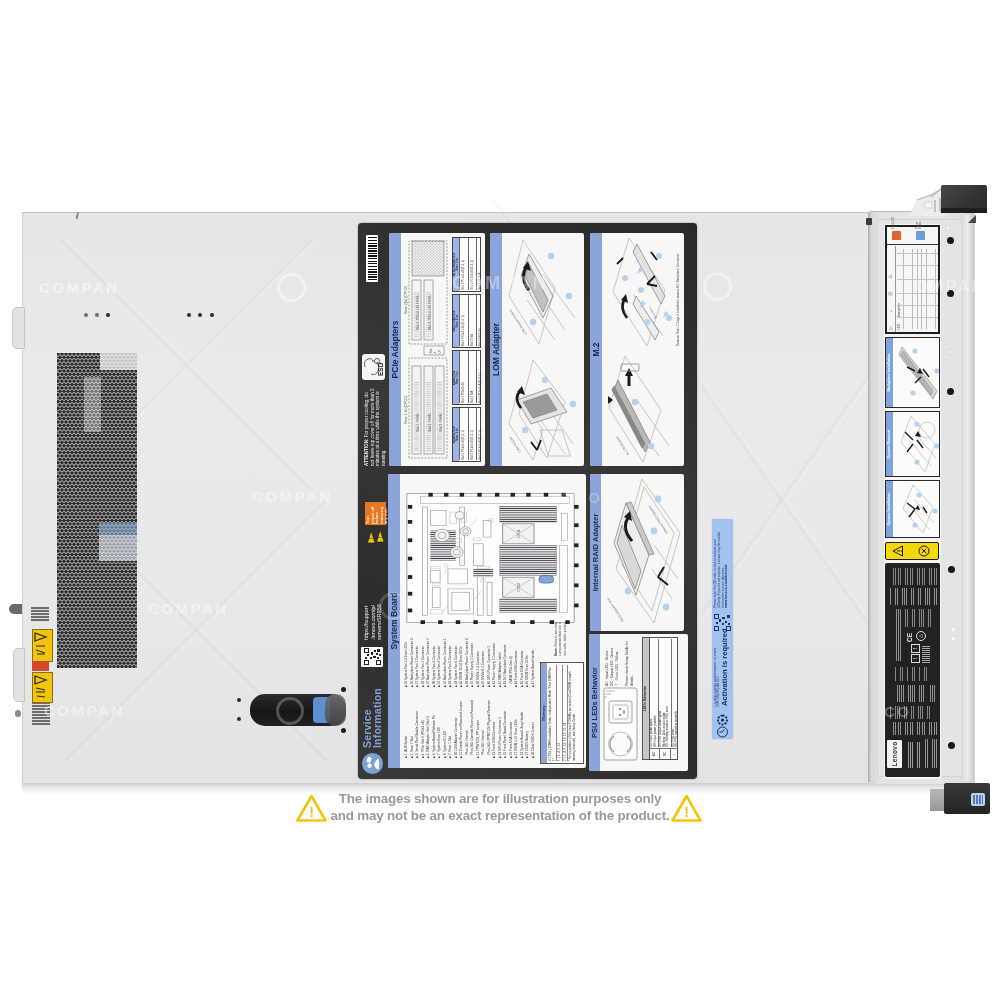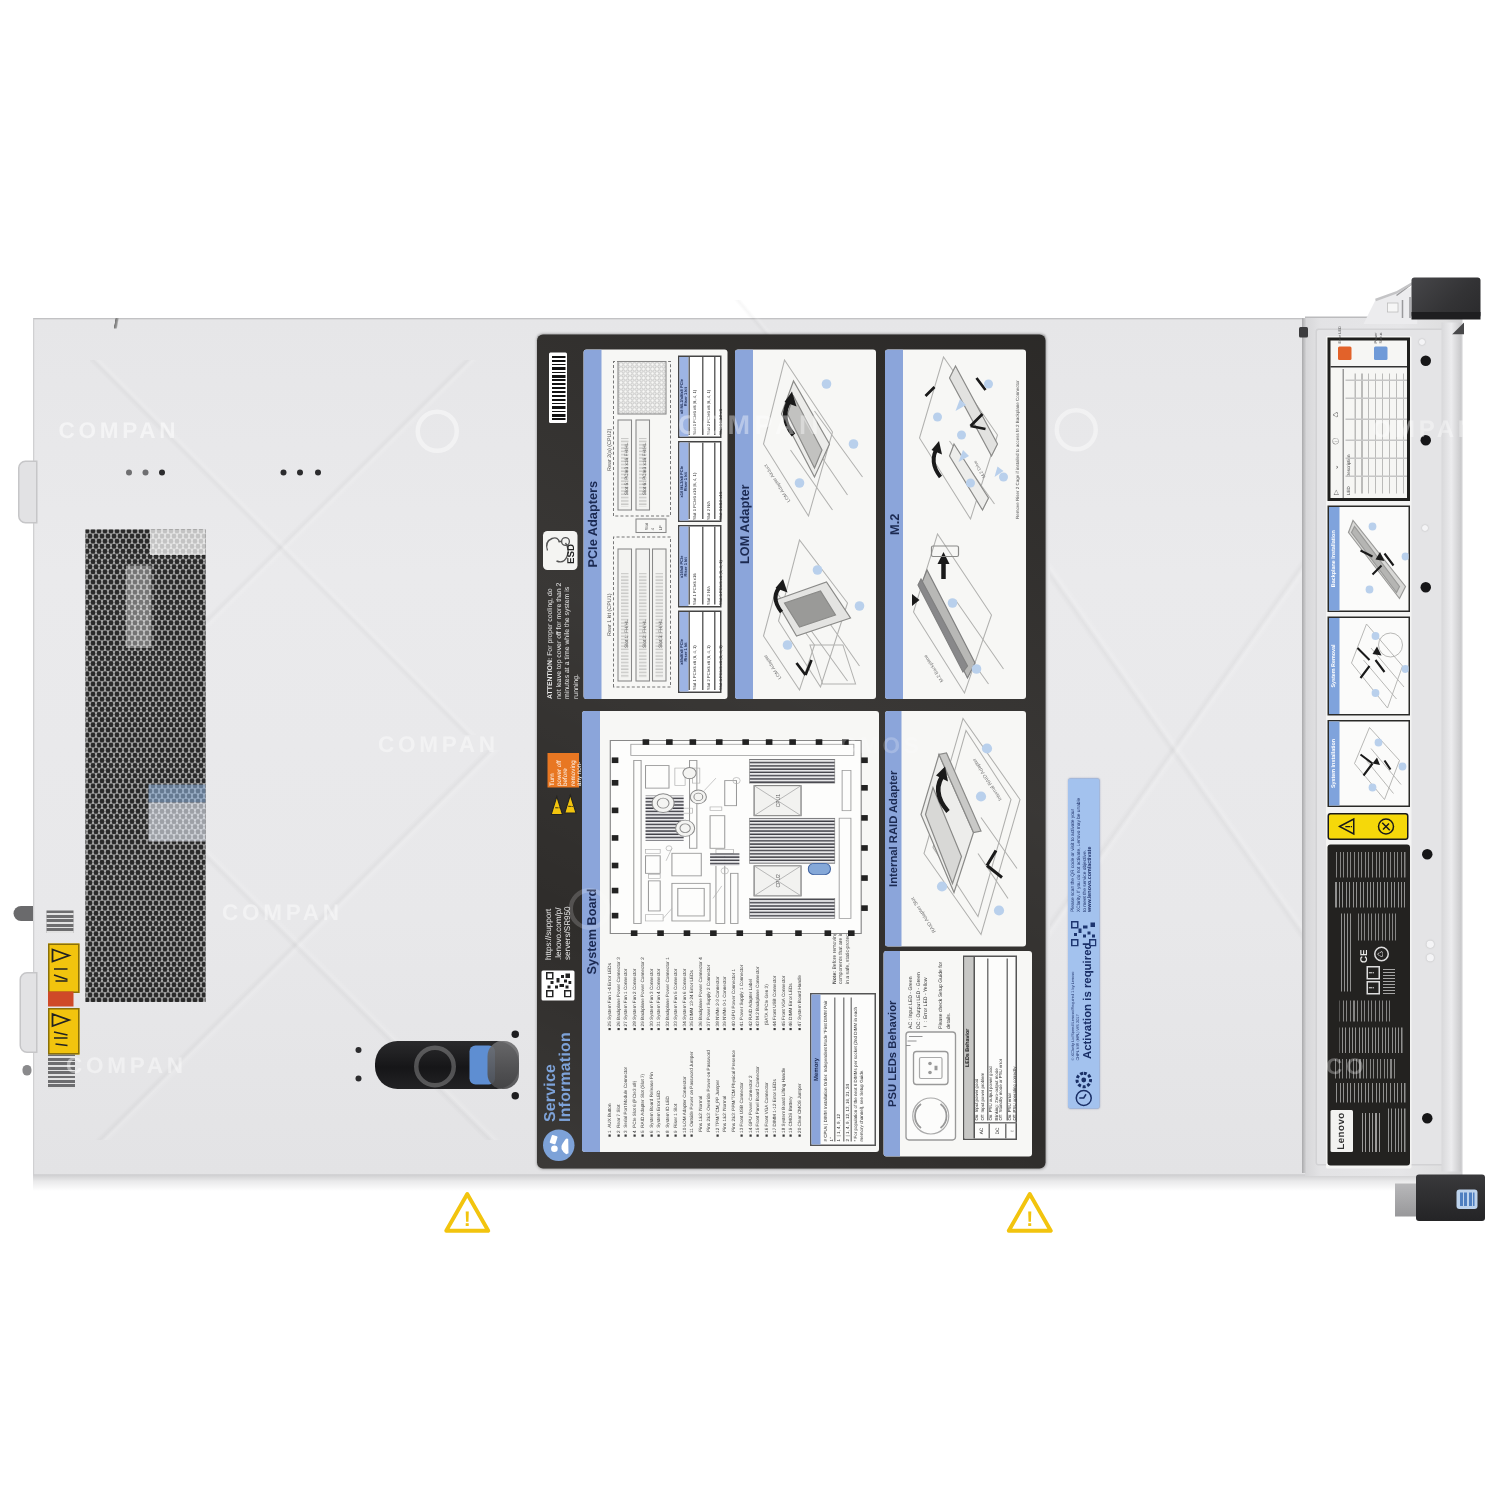--- a/index.html
+++ b/index.html
@@ -739,20 +739,21 @@
 <div class="abs" style="left:560px;top:489px;color:rgba(255,255,255,.22);font-size:15px;font-weight:bold;letter-spacing:2.5px;">CMOS</div>
 <div class="abs" style="left:148px;top:600px;color:rgba(255,255,255,.42);font-size:15px;font-weight:bold;letter-spacing:2.5px;">COMPAN</div>
 <div class="abs" style="left:44px;top:702px;color:rgba(255,255,255,.42);font-size:15px;font-weight:bold;letter-spacing:2.5px;">COMPAN</div>
 <div class="abs" style="left:884px;top:703px;color:rgba(255,255,255,.3);font-size:15px;font-weight:bold;letter-spacing:2.5px;">CO</div>
 
 <div class="abs" style="left:277px;top:273px;width:23px;height:23px;border:3px solid rgba(255,255,255,.45);border-radius:50%;"></div>
 <div class="abs" style="left:703px;top:272px;width:23px;height:23px;border:3px solid rgba(255,255,255,.42);border-radius:50%;"></div>
 <div class="abs" style="left:379px;top:592px;width:22px;height:22px;border:3px solid rgba(255,255,255,.18);border-radius:50%;"></div>
 <div class="abs" style="left:276px;top:697px;width:22px;height:22px;border:3px solid rgba(255,255,255,.25);border-radius:50%;"></div>
 
+<div class="abs" style="left:0px;top:790px;width:1000px;text-align:center;color:#9a9a9a;font-size:13.4px;font-weight:bold;line-height:17px;letter-spacing:-0.2px;">The images shown are for illustration purposes only<br>and may not be an exact representation of the product.</div>
 
 <svg class="abs" style="left:295px;top:793px;" width="33" height="31" viewBox="0 0 33 31">
       <path d="M16.5 3 L30.5 27.5 L2.5 27.5 Z" fill="none" stroke="#f2c40e" stroke-width="2.6" stroke-linejoin="round"></path>
       <text x="16.5" y="24" font-size="14" font-weight="bold" fill="#f2c40e" text-anchor="middle">!</text>
     </svg>
 <svg class="abs" style="left:670px;top:793px;" width="33" height="31" viewBox="0 0 33 31">
       <path d="M16.5 3 L30.5 27.5 L2.5 27.5 Z" fill="none" stroke="#f2c40e" stroke-width="2.6" stroke-linejoin="round"></path>
       <text x="16.5" y="24" font-size="14" font-weight="bold" fill="#f2c40e" text-anchor="middle">!</text>
     </svg>
 

